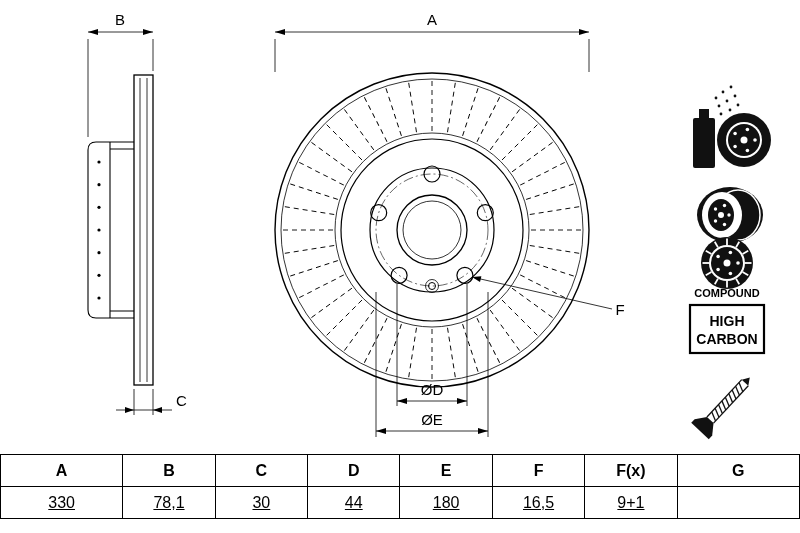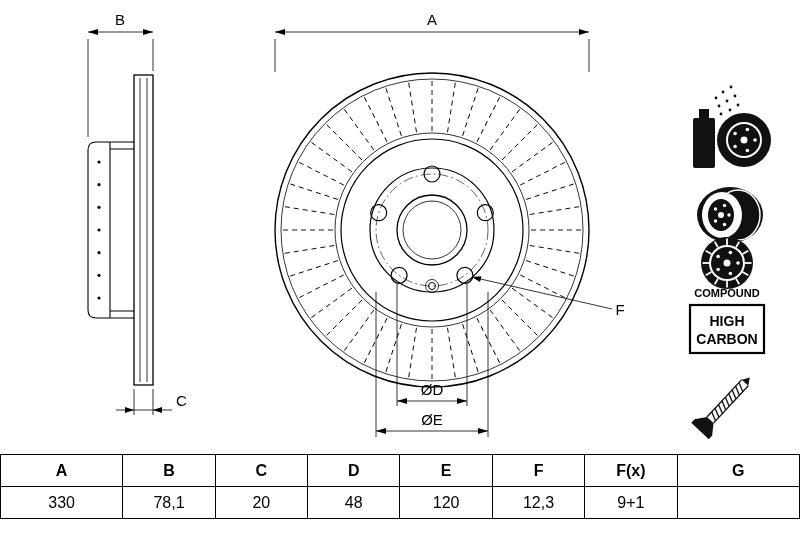--- a/index.html
+++ b/index.html
@@ -5,21 +5,21 @@
   html,body { margin:0; padding:0; background:#ffffff; }
   body { width:800px; height:533px; overflow:hidden; font-family:"Liberation Sans", sans-serif; }
   svg.drawing { display:block; font-family:"Liberation Sans", sans-serif; }
   .dim-label { font-size:15px; fill:#000; }
   .dim-table { width:100%; border-collapse:collapse; table-layout:fixed; margin-top:2px; }
   .dim-table th, .dim-table td {
     border:1px solid #000; height:31px; text-align:center; vertical-align:middle;
     font-size:16px; color:#000; padding:0;
   }
   .dim-table th { font-weight:bold; }
-  .dim-table td { font-weight:normal; }
+  .dim-table td { font-weight:normal;text-decoration:underline; }
   .icon-text { font-weight:bold; fill:#000; }
 </style>
 </head>
 <body>
 
 <div>
 
 <svg class="drawing" width="800" height="452" viewBox="0 0 800 452">
   <defs>
     <line id="vent" x1="432" y1="81" x2="432" y2="131" stroke="#000" stroke-width="0.9" stroke-dasharray="5 4"></line>
@@ -250,23 +250,23 @@
       <th>E</th>
       <th>F</th>
       <th>F(x)</th>
       <th>G</th>
     </tr>
   </thead>
   <tbody>
     <tr>
       <td>330</td>
       <td>78,1</td>
-      <td>20</td>
-      <td>48</td>
-      <td>120</td>
-      <td>12,3</td>
+      <td>30</td>
+      <td>44</td>
+      <td>180</td>
+      <td>16,5</td>
       <td>9+1</td>
       <td></td>
     </tr>
   </tbody>
 </table>
 
 </div>
 
 </body></html>

